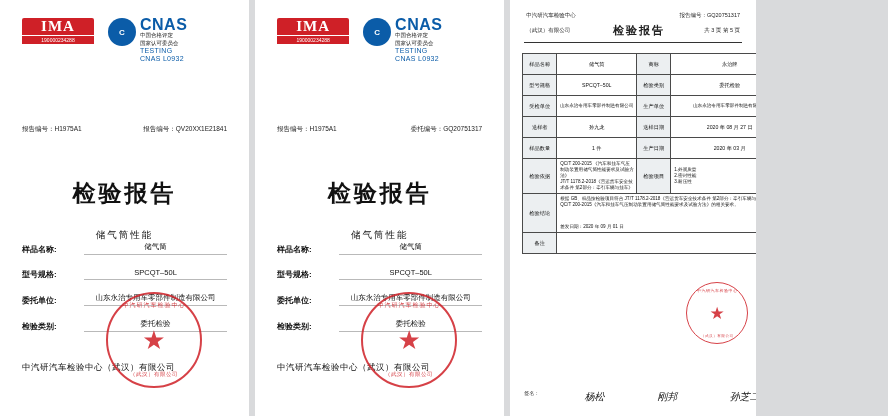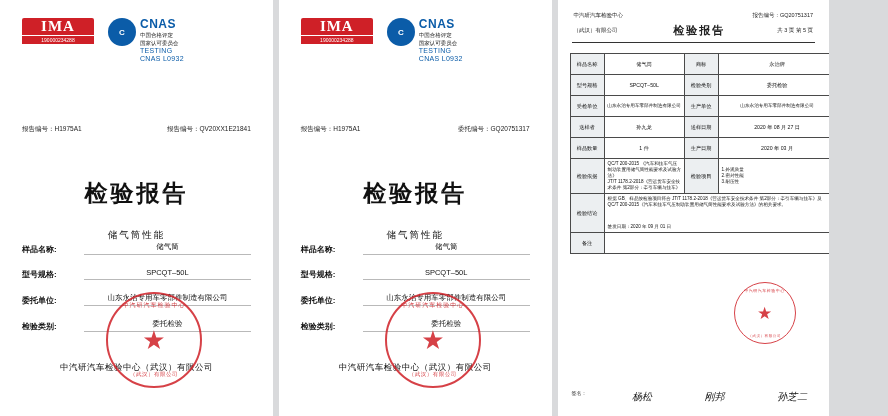--- a/index.html
+++ b/index.html
@@ -7,21 +7,21 @@
     padding: 0;
     background: #d9dadc;
   }
   body {
     width: 888px;
     height: 416px;
     font-family: "Liberation Sans", sans-serif;
     overflow: hidden;
   }
   .page-wrap {
-    width: 829px;
+    width: 756px;
     height: 416px;
     display: flex;
     gap: 6px;
     background: #d9dadc;
   }
   .doc {
     background: #ffffff;
     position: relative;
     box-sizing: border-box;
     overflow: hidden;
@@ -63,21 +63,21 @@
     margin-top: 1px;
   }
   .cnas-logo { width: 108px; display: flex; align-items: flex-start; gap: 4px; }
   .cnas-mark {
     width: 28px; height: 28px; border-radius: 50%;
     background: #0b5ca8; color: #fff; font-size: 8px; font-weight: bold;
     display: flex; align-items: center; justify-content: center;
     flex: none;
   }
   .cnas-txt { font-size: 6px; line-height: 8px; color: #0b5ca8; }
-  .cnas-txt .big { font-size: 12px; font-weight: bold; letter-spacing: .5px; line-height:13px; }
+  .cnas-txt .big { font-size: 16px; font-weight: bold; letter-spacing: .5px; line-height:13px; }
   .cnas-txt .sm { color: #222; font-size: 5.5px; }
   .cnas-txt .eng { color: #0b5ca8; font-size: 7px; letter-spacing: .3px; }
 
   
   .num-row {
     display: flex;
     justify-content: space-between;
     margin-top: 62px;
     font-size: 6.5px;
     color: #222;
@@ -120,21 +120,20 @@
     flex: 1;
     border-bottom: 1px solid #b9b9b9;
     padding-bottom: 2px;
     text-align: center;
     font-size: 7.5px;
     color: #111;
   }
 
   .footer-org {
     margin-top: 30px;
-    text-align: center;
     font-size: 8.5px;
     letter-spacing: .5px;
     color: #111;
   }
 
   
   .stamp {
     position: absolute;
     width: 92px; height: 92px;
     border: 2px solid #cf2027;

